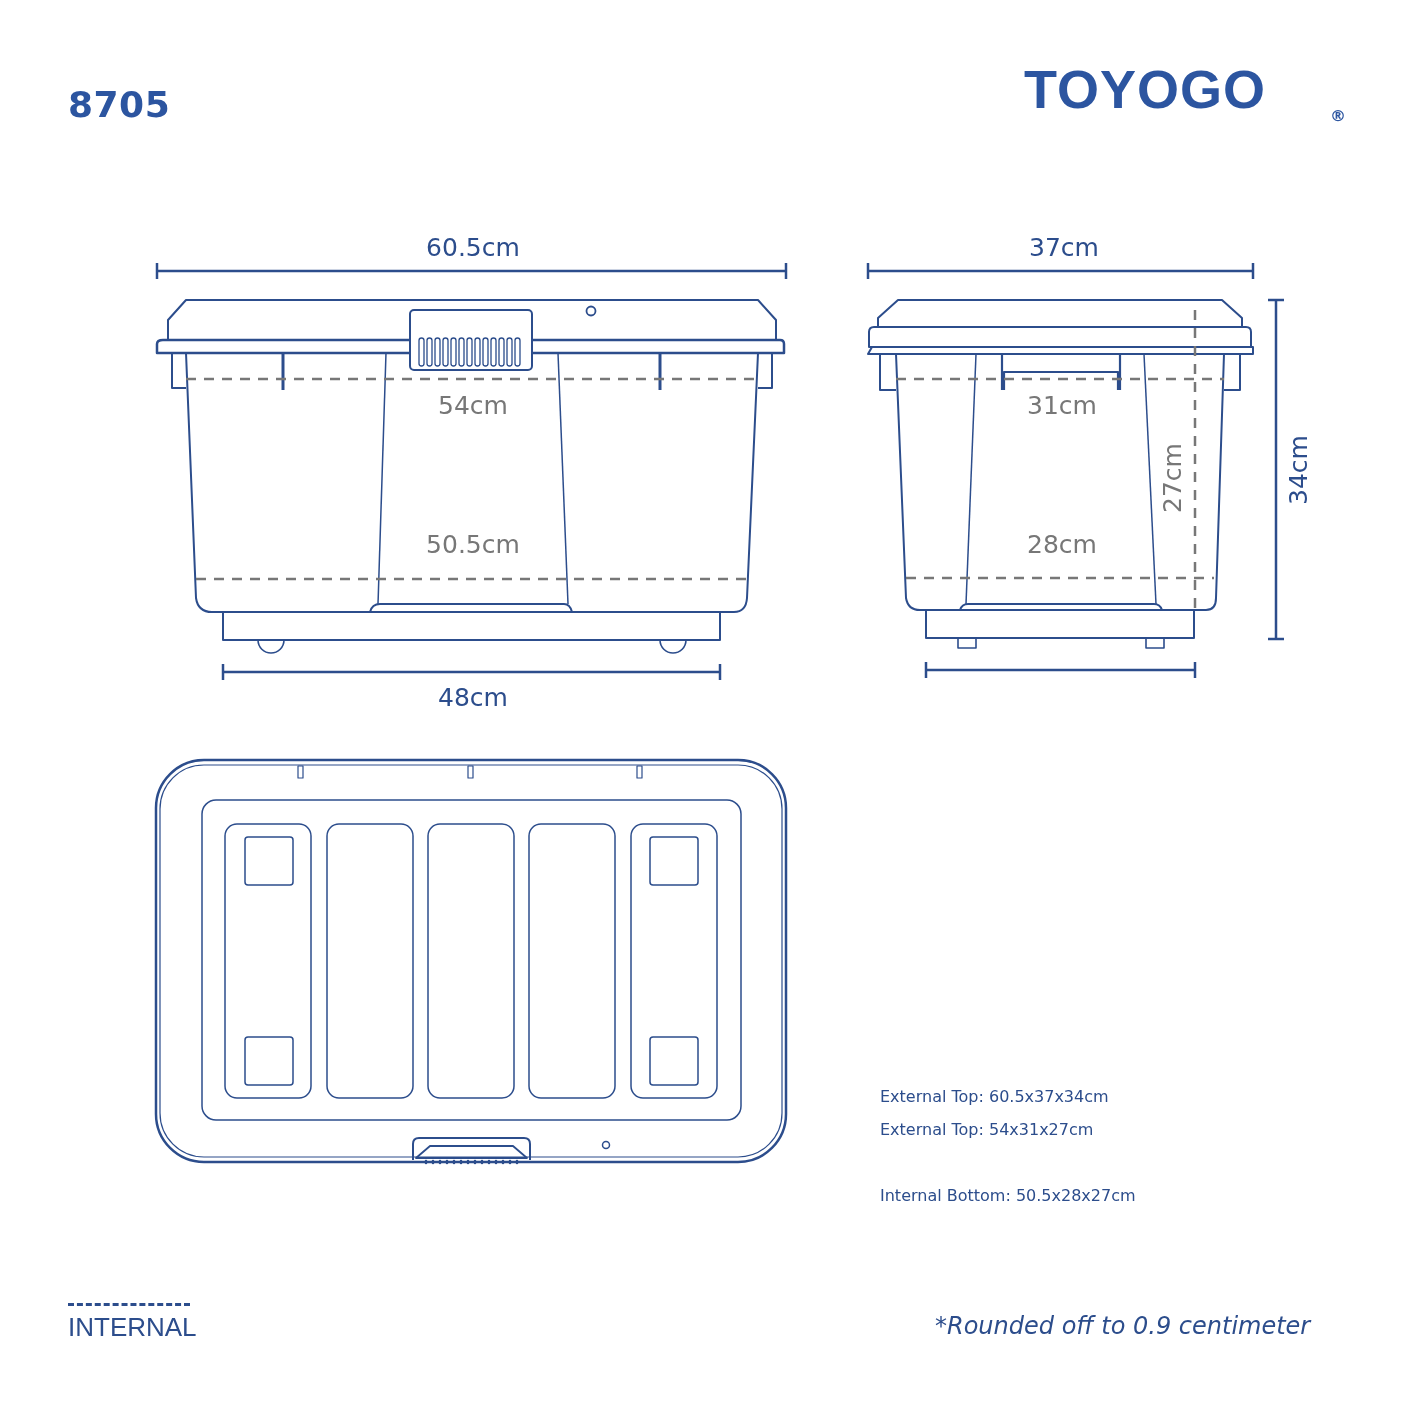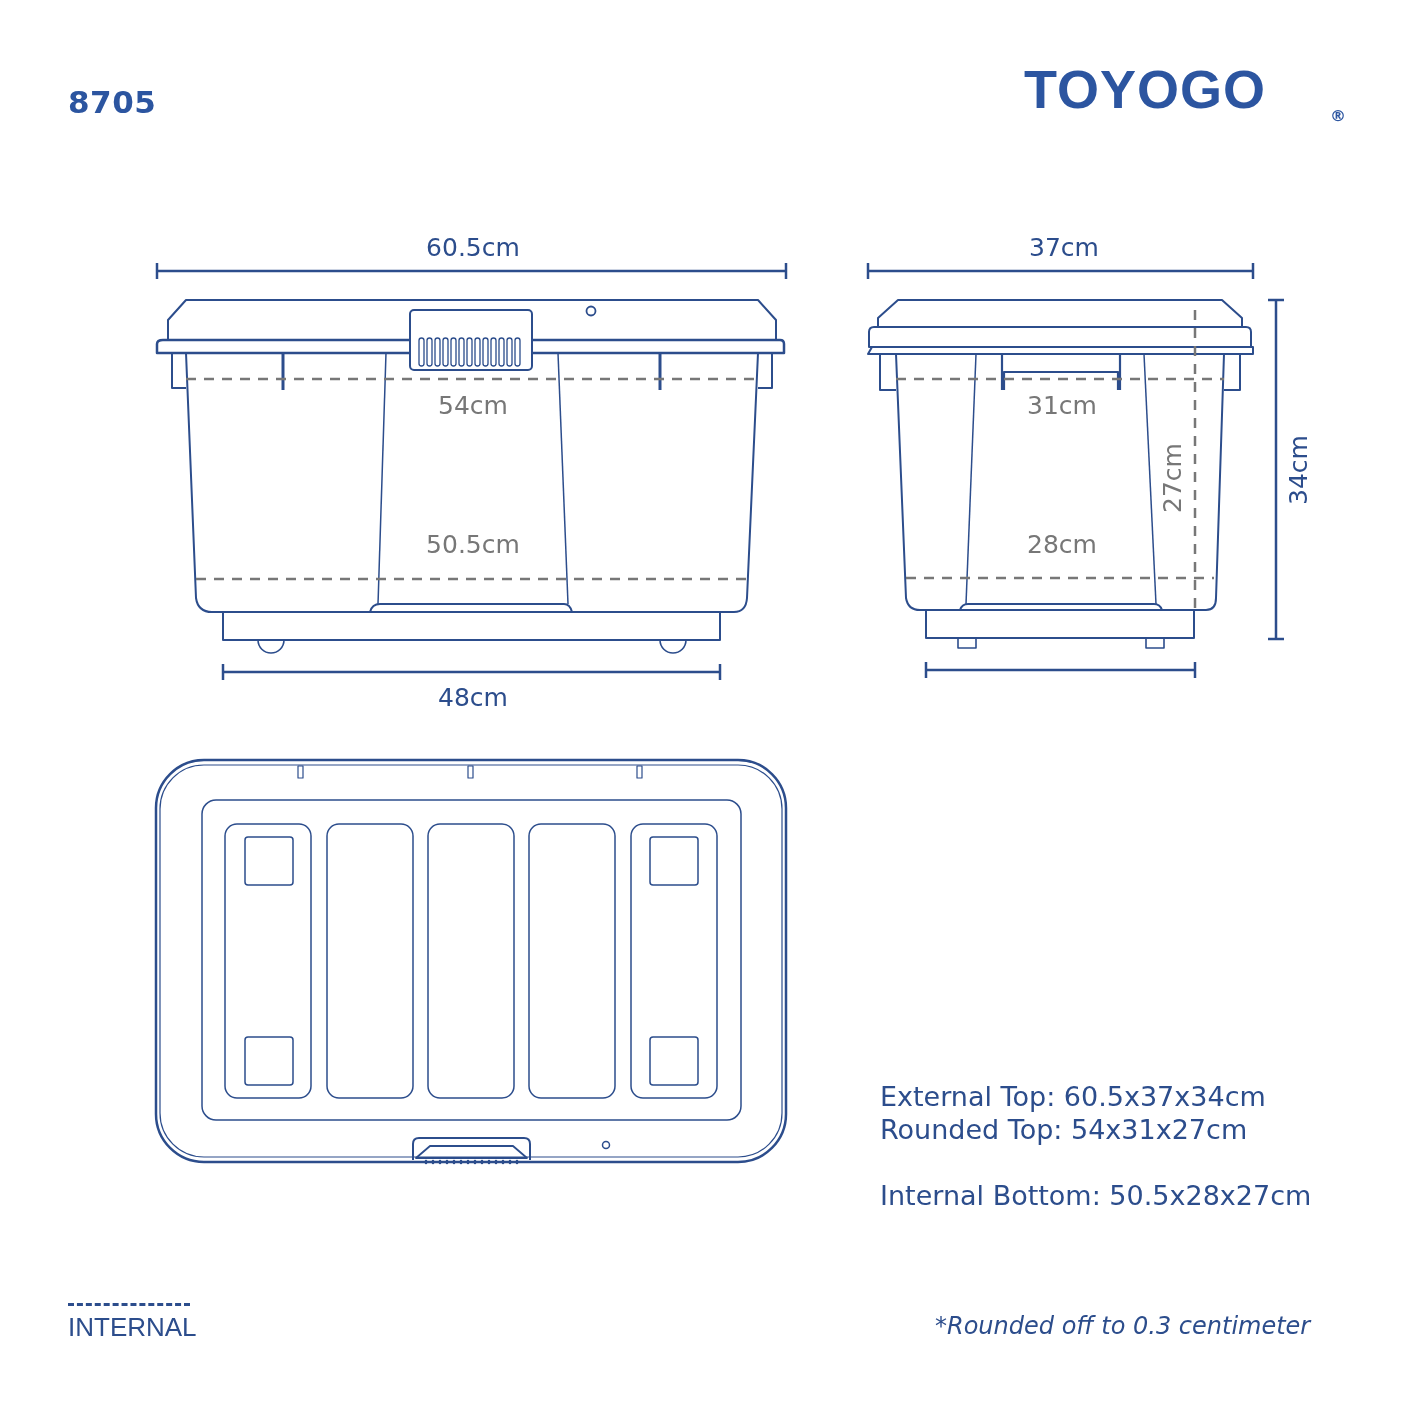--- a/index.html
+++ b/index.html
@@ -1,24 +1,24 @@
 <!DOCTYPE html>
 <html><head>
   <meta charset="utf-8">
   <style>
     html, body { margin: 0; padding: 0; background: #ffffff; }
     body { width: 1410px; height: 1410px; position: relative; overflow: hidden; font-family: "DejaVu Sans", sans-serif; }
     .abs { position: absolute; }
-    .model { left: 68px; top: 84px; font-size: 31px; font-weight: bold; color: #2c55a0; letter-spacing: 0.5px; }
+    .model { left: 68px; top: 84px; font-size: 36px; font-weight: bold; color: #2c55a0; letter-spacing: 0.5px; }
     .brand { left: 1024px; top: 58px; font-family: "Liberation Sans", sans-serif; font-size: 54px; font-weight: bold; color: #2c55a0; letter-spacing: 1px; }
     .reg { left: 1330px; top: 106px; font-size: 16px; font-weight: bold; color: #2c55a0; }
     svg.drawing { position: absolute; left: 0; top: 0; }
     .dim-blue { font-family: "DejaVu Sans", sans-serif; font-size: 25px; fill: #2c4d8c; }
     .dim-gray { font-family: "DejaVu Sans", sans-serif; font-size: 25px; fill: #777777; }
-    .specs { left: 880px; top: 1080px; color: #2c4d8c; font-size: 27px; line-height: 33px; }
+    .specs { left: 880px; top: 1080px; color: #2c4d8c; font-size: 16px; line-height: 33px; }
     .specs .gap { height: 33px; }
     .legend-line { left: 68px; top: 1303px; width: 122px; height: 0; border-top: 3px dashed #2c4d8c; }
     .legend-label { left: 68px; top: 1312px; font-family: "Liberation Sans", sans-serif; font-size: 26px; color: #2c4d8c; }
     .footnote { left: 935px; top: 1312px; font-family: "DejaVu Sans", sans-serif; font-style: italic; font-size: 24px; color: #2c4d8c; }
   </style>
 </head>
 <body>
 
 <div class="abs model">8705</div>
 <div class="abs brand">TOYOGO</div>
@@ -165,20 +165,20 @@
   <text class="dim-blue" x="1064" y="256" text-anchor="middle">37cm</text>
   <text class="dim-gray" x="1062" y="414" text-anchor="middle">31cm</text>
   <text class="dim-gray" x="1062" y="553" text-anchor="middle">28cm</text>
   <text class="dim-blue" x="1062" y="706" text-anchor="middle"></text>
   <text class="dim-gray" x="0" y="0" text-anchor="middle" transform="translate(1181 478) rotate(-90)">27cm</text>
   <text class="dim-blue" x="0" y="0" text-anchor="middle" transform="translate(1307 470) rotate(-90)">34cm</text>
 </svg>
 
 <div class="abs specs">
   <div>External Top: 60.5x37x34cm</div>
-  <div>Rounded Top: 54x31x27cm</div>
+  <div>External Top: 54x31x27cm</div>
   <div class="gap"></div>
   <div>Internal Bottom: 50.5x28x27cm</div>
 </div>
 
 <div class="abs legend-line"></div>
 <div class="abs legend-label">INTERNAL</div>
-<div class="abs footnote">*Rounded off to 0.3 centimeter</div>
+<div class="abs footnote">*Rounded off to 0.9 centimeter</div>
 
 </body></html>

